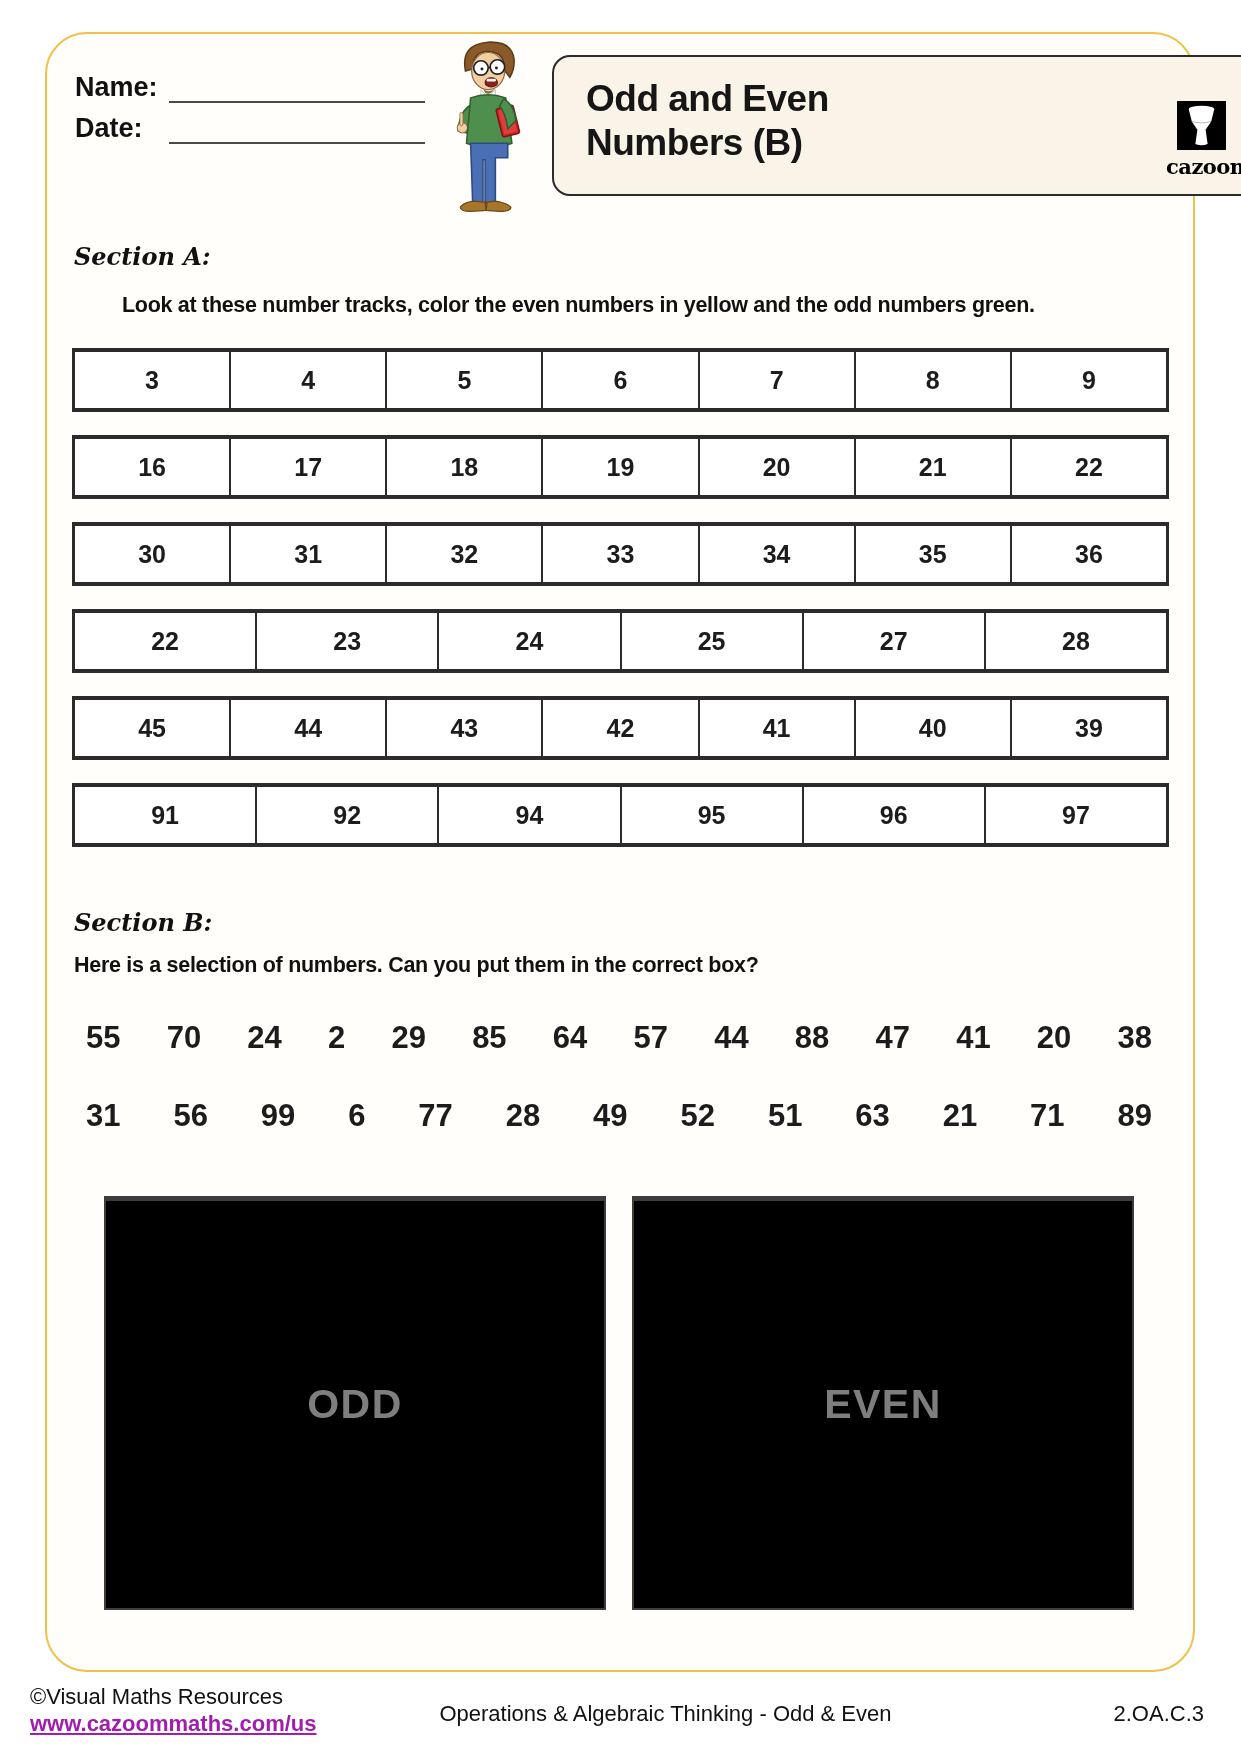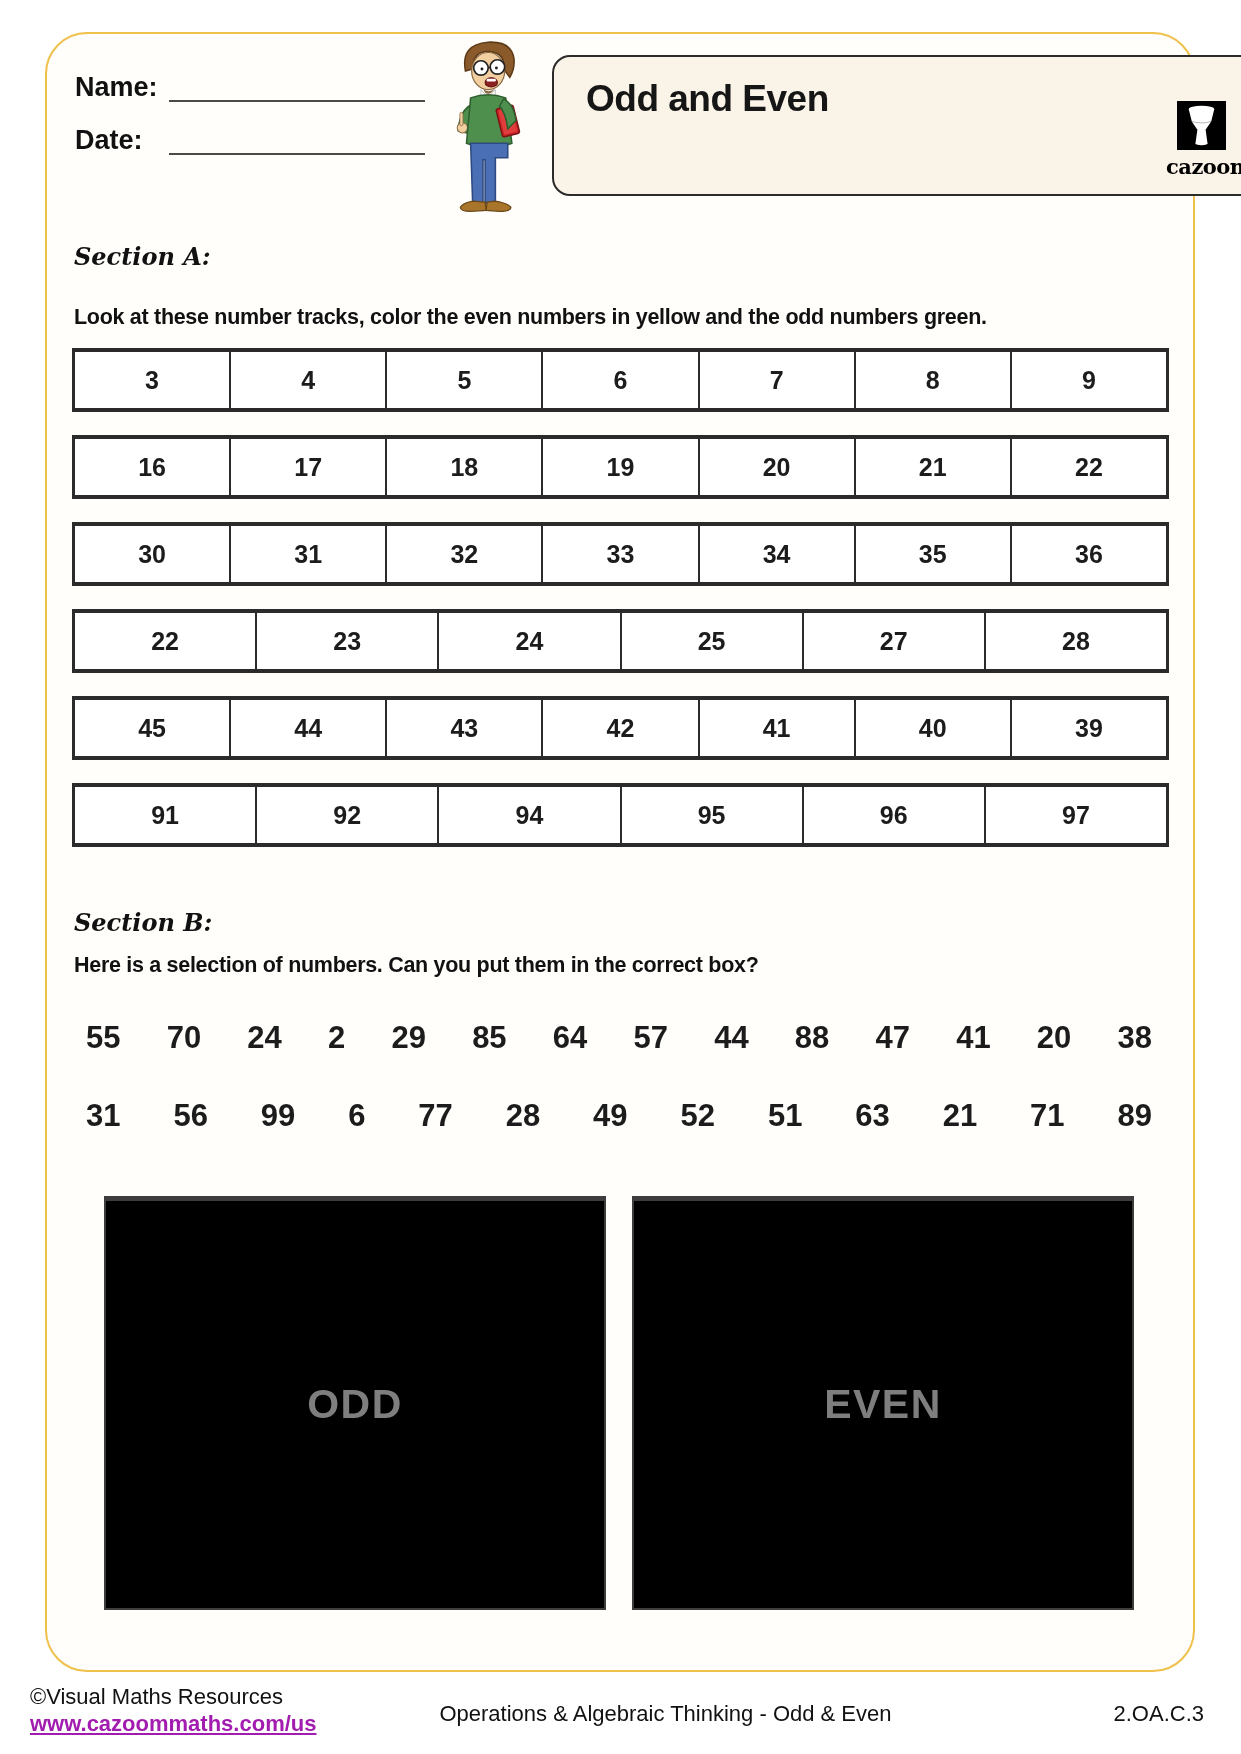--- a/index.html
+++ b/index.html
@@ -12,21 +12,21 @@
   }
   .page-border {
     position: absolute; left: 45px; top: 32px;
     width: 1150px; height: 1640px;
     border: 2.5px solid #efc04a;
     border-radius: 42px;
     background: #fffefb;
   }
   
   .name-date { position: absolute; left: 75px; top: 72px; }
-  .nd-row { display: flex; align-items: flex-start; margin-bottom: 22px; }
+  .nd-row { display: flex; align-items: center; margin-bottom: 10px; }
   .nd-label { font-size: 27px; font-weight: bold; width: 92px; color: #111; }
   .nd-line {
     display: inline-block; width: 256px; height: 30px;
     border-bottom: 2px solid #4a4a4a; margin-left: 2px;
   }
   .teacher { position: absolute; left: 430px; top: 36px; width: 106px; height: 196px; }
   .title-box {
     position: absolute; left: 552px; top: 55px;
     width: 710px; height: 141px;
     background: #faf3e7;
@@ -51,21 +51,21 @@
     font-style: italic; font-weight: bold;
     font-size: 24px; color: #111;
   }
   .instruction {
     position: absolute; left: 74px;
     font-size: 21.5px; font-weight: bold;
     letter-spacing: -0.3px; color: #111;
     white-space: nowrap;
   }
   .sa-heading { top: 242px; }
-  .sa-instr   { top: 305px; }
+  .sa-instr   { top: 293px; margin-left: 48px; }
   .sb-heading { top: 908px; }
   .sb-instr   { top: 953px; }
   
   .tracks {
     position: absolute; left: 72px; top: 348px; width: 1097px;
     display: flex; flex-direction: column; gap: 23px;
   }
   .track-row {
     display: flex; height: 64px;
     border: 3px solid #2b2b2b;
@@ -157,20 +157,21 @@
 
   <path d="M38,104 L74,104 L74,118 L62,118 L62,162 L52,162 L52,120 L50,120 L50,162 L40,162 Z" fill="#4a6fb5" stroke="#2e4a80" stroke-width="1.5"></path>
 
   <path d="M40,160 Q30,162 28,166 Q28,170 38,170 L53,169 L52,161 Z" fill="#a8752a" stroke="#6b4817" stroke-width="1.2"></path>
   <path d="M62,160 Q74,162 77,166 Q77,170 66,170 L53,169 L54,161 Z" fill="#a8752a" stroke="#6b4817" stroke-width="1.2"></path>
 </svg>
 
 <div class="title-box">
   <div class="title-text">
     <div>Odd and Even</div>
+    <div>Numbers (B)</div>
   </div>
   <div class="logo">
     <svg class="logo-square" viewBox="0 0 48 48" aria-hidden="true">
       <rect x="0" y="0" width="48" height="48" fill="#000000"></rect>
       <ellipse cx="24" cy="8" rx="12.5" ry="3.4" fill="#ffffff"></ellipse>
       <path d="M11.5,8 Q24,12 36.5,8 L33.5,20 Q29.5,26 28,28 L30,42 Q24,44.5 18,42 L20,28 Q18.5,26 14.5,20 Z" fill="#ffffff"></path>
       <path d="M14.5,20 Q24,23 33.5,20" fill="none" stroke="#000" stroke-width="0.8" opacity="0.35"></path>
     </svg>
     <div class="logo-word">cazoom!</div>
   </div>

